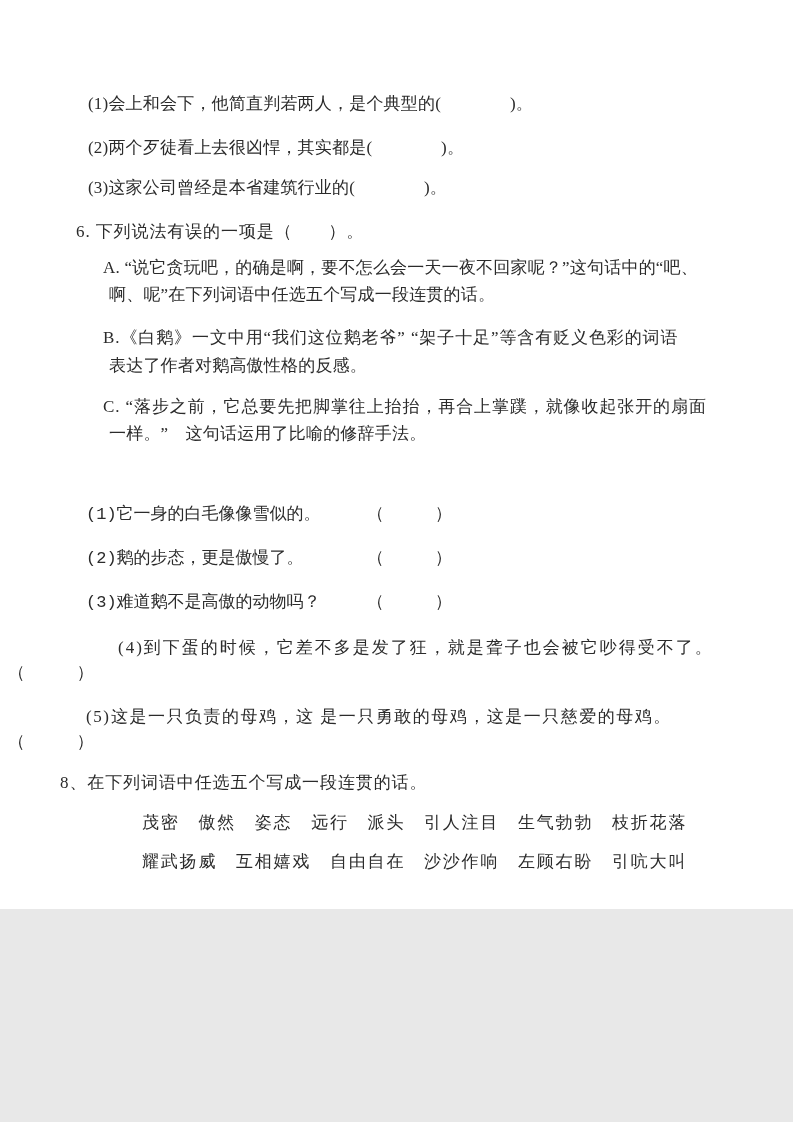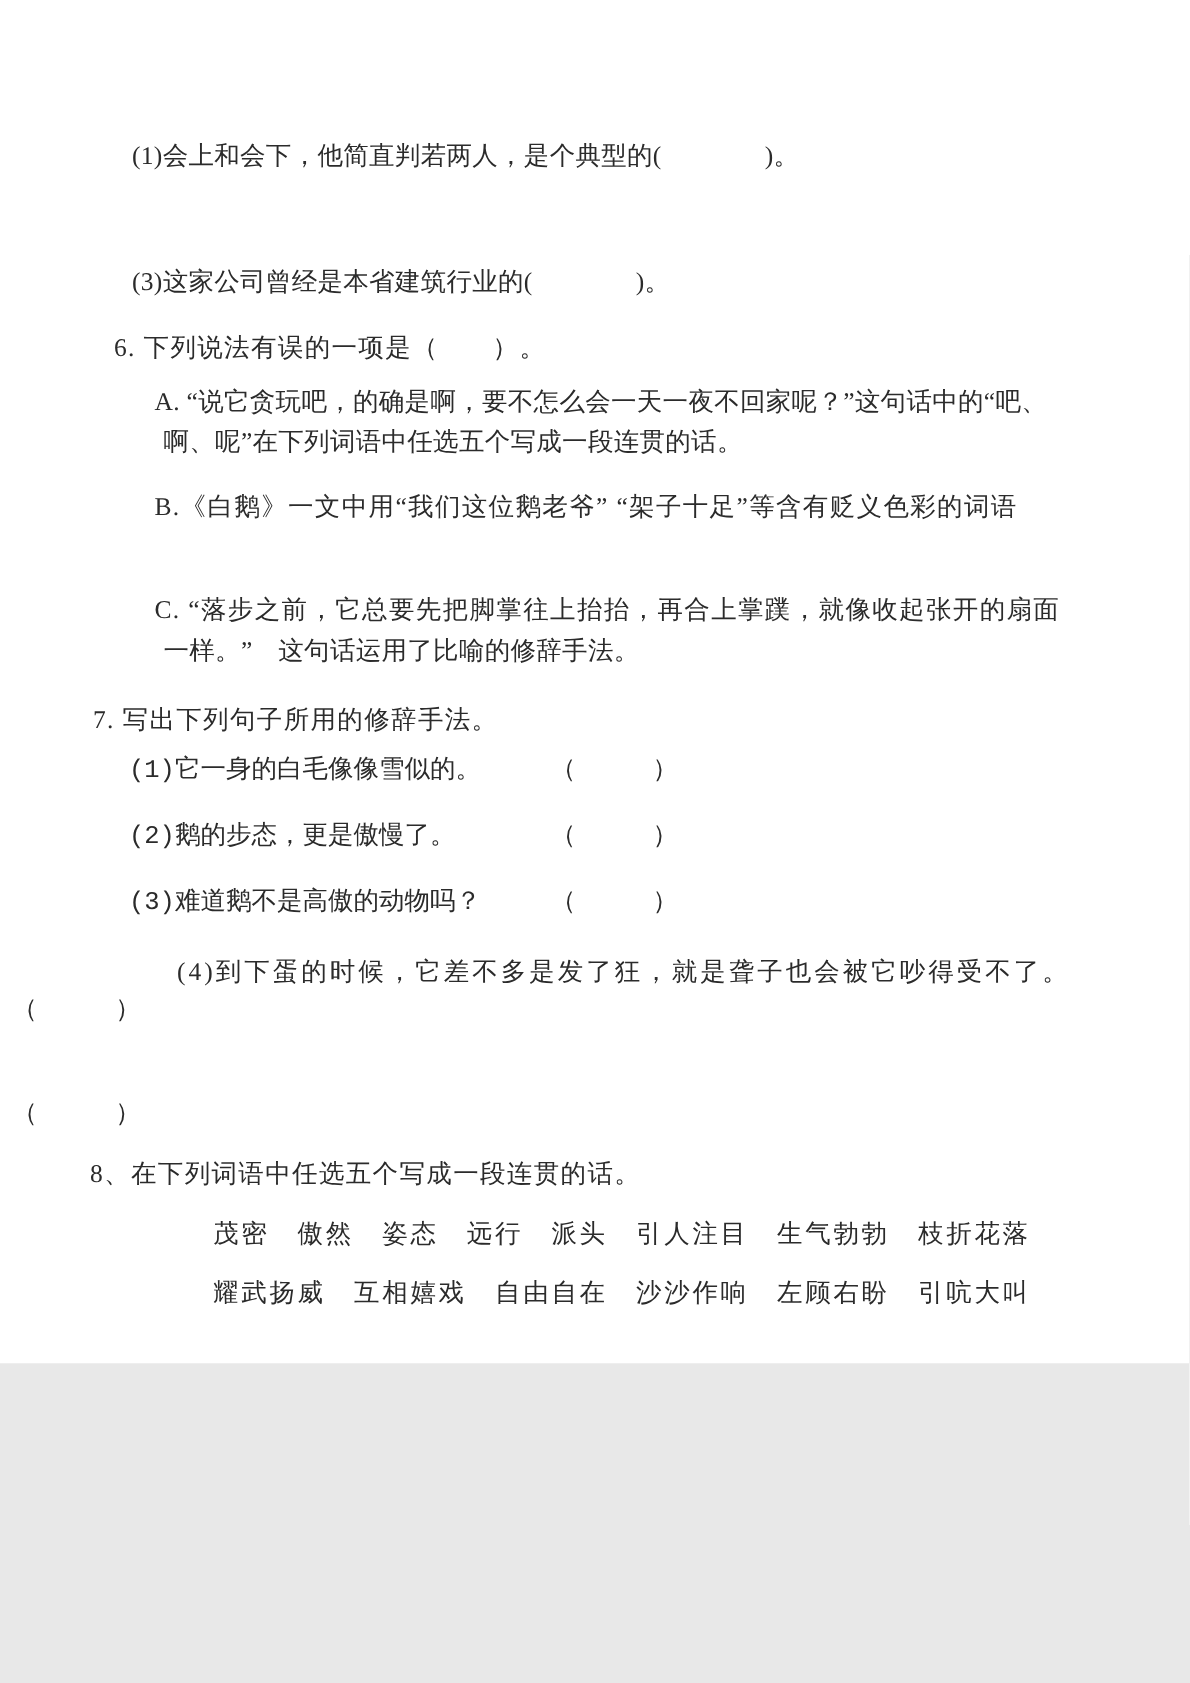--- a/index.html
+++ b/index.html
@@ -25,51 +25,55 @@
   .rule-dark{height:1px;background:#1f1f1f;}
   .rule-gray{height:2px;background:#8d8d8d;}
   .footer{position:absolute;left:0;width:100%;text-align:center;font-size:13px;letter-spacing:1px;color:#3a3a3a;}
 </style>
 </head>
 <body>
 
 <div class="page">
 
   <div class="abs" style="top:94px;left:88px">(1)会上和会下，他简直判若两人，是个典型的(　　　　)。</div>
+  <div class="abs" style="top:138px;left:88px">(2)两个歹徒看上去很凶悍，其实都是(　　　　)。</div>
   <div class="abs" style="top:178px;left:88px">(3)这家公司曾经是本省建筑行业的(　　　　)。</div>
 
   <div class="abs ls1" style="top:222px;left:76px">6. 下列说法有误的一项是（　　）。</div>
 
   <div class="abs" style="top:258px;left:103px">A. “说它贪玩吧，的确是啊，要不怎么会一天一夜不回家呢？”这句话中的“吧、</div>
   <div class="abs" style="top:285px;left:109px">啊、呢”在下列词语中任选五个写成一段连贯的话。</div>
 
   <div class="abs ls1" style="top:328px;left:103px">B.《白鹅》一文中用“我们这位鹅老爷” “架子十足”等含有贬义色彩的词语</div>
+  <div class="abs" style="top:356px;left:109px">表达了作者对鹅高傲性格的反感。</div>
 
   <div class="abs" style="top:424px;left:109px">一样。”　这句话运用了比喻的修辞手法。</div>
   <div class="abs ls1" style="top:397px;left:103px">C. “落步之前，它总要先把脚掌往上抬抬，再合上掌蹼，就像收起张开的扇面</div>
 
-  <div class="abs ls1" style="top:470px;left:62px">7. 写出下列句子所用的修辞手法。</div>
 
   <div class="q7item" style="top:505px">
     <span class="num">(1)</span><span>它一身的白毛像像雪似的。</span><span class="ans">（　　　）</span>
   </div>
 
   <div class="q7item" style="top:549px">
     <span class="num">(2)</span><span>鹅的步态，更是傲慢了。</span><span class="ans">（　　　）</span>
   </div>
 
   <div class="q7item" style="top:593px">
     <span class="num">(3)</span><span>难道鹅不是高傲的动物吗？</span><span class="ans">（　　　）</span>
   </div>
 
   <div class="abs ls2" style="top:638px;left:86px">
     <span class="num">(4)</span><span>到下蛋的时候，它差不多是发了狂，就是聋子也会被它吵得受不了。</span>
   </div>
   <div class="abs" style="top:663px;left:8px">（　　　）</div>
 
+  <div class="abs ls15" style="top:707px;left:86px">
+    <span class="num">(5)</span><span>这是一只负责的母鸡，这 是一只勇敢的母鸡，这是一只慈爱的母鸡。</span>
+  </div>
   <div class="abs" style="top:732px;left:8px">（　　　）</div>
 
   <div class="abs ls1" style="top:773px;left:60px">8、在下列词语中任选五个写成一段连贯的话。</div>
   <div class="abs ls18" style="top:813px;left:142px">茂密　傲然　姿态　远行　派头　引人注目　生气勃勃　枝折花落</div>
   <div class="abs ls18" style="top:852px;left:142px">耀武扬威　互相嬉戏　自由自在　沙沙作响　左顾右盼　引吭大叫</div>
 
   <div class="rule rule-dark" style="top:912px"></div>
   <div class="rule rule-gray" style="top:953px"></div>
   <div class="rule rule-gray" style="top:994px"></div>
 

